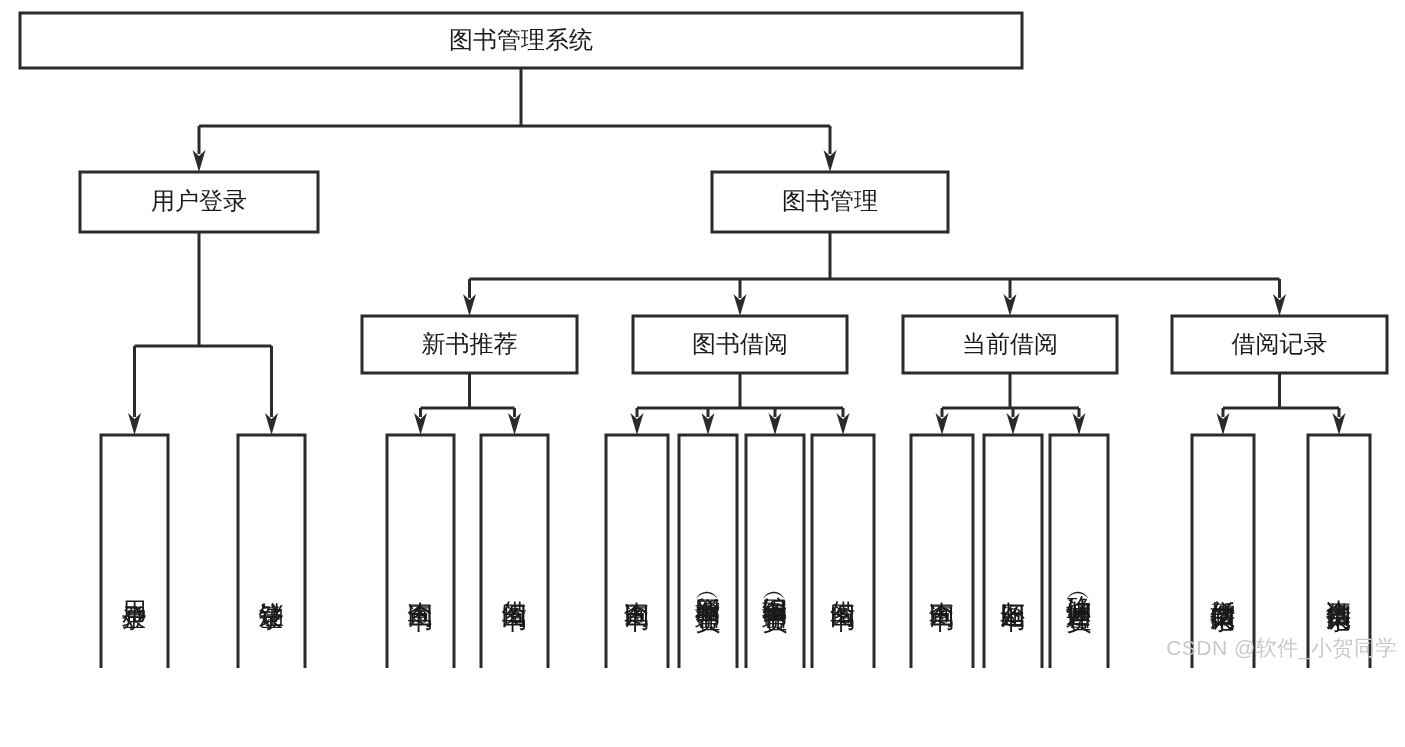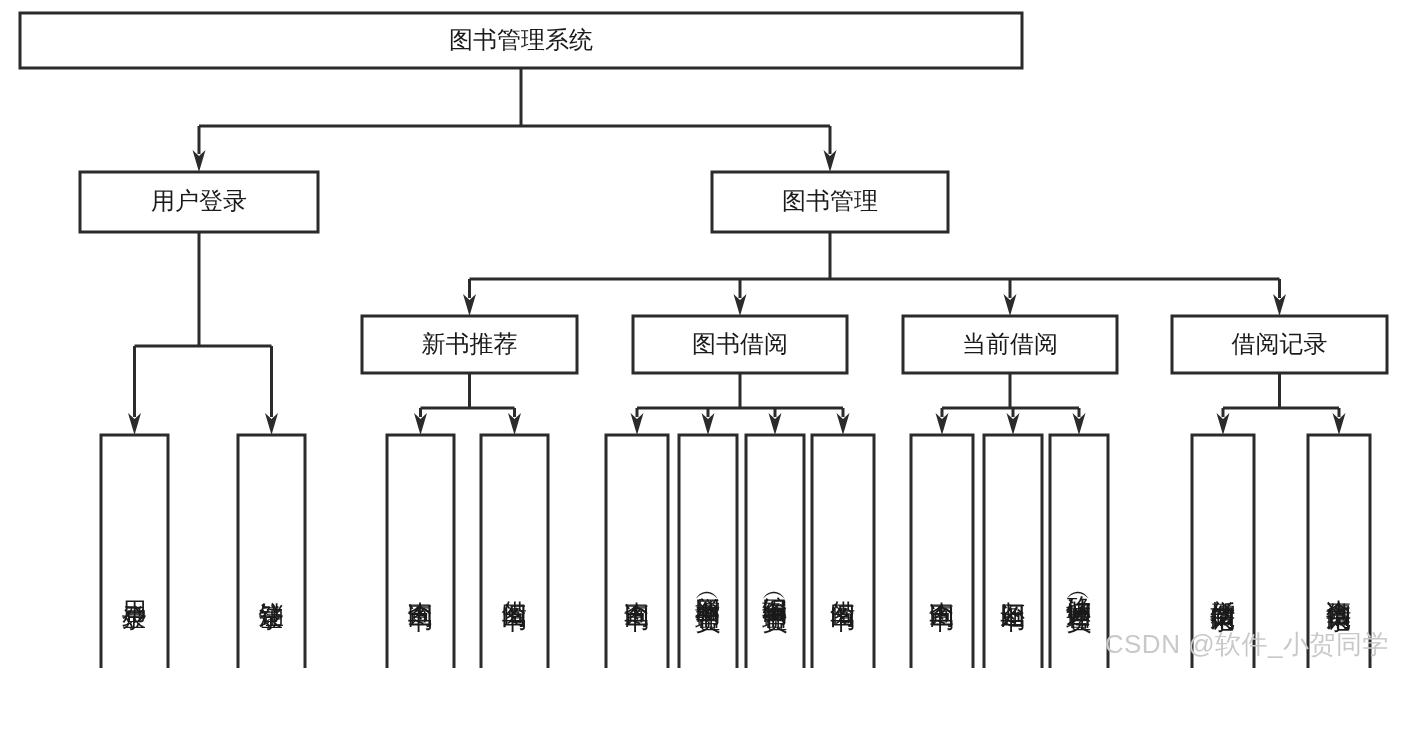--- a/index.html
+++ b/index.html
@@ -63,24 +63,24 @@
     text-orientation: upright;
     font-family: "Liberation Sans", "DejaVu Sans", sans-serif;
     font-size: 25px;
     line-height: 1.05;
     letter-spacing: 2px;
     color: #1a1a1a;
     white-space: nowrap;
   }
   .watermark {
     position: absolute;
-    right: 16px;
+    right: 8px;
     bottom: 6px;
     font-family: "Liberation Sans", "DejaVu Sans", sans-serif;
-    font-size: 26px;
+    font-size: 21px;
     color: #c9c9c9;
     letter-spacing: 0.5px;
     white-space: nowrap;
     user-select: none;
   }
 </style>
 </head>
 <body>
 
 <div id="diagram-root">

